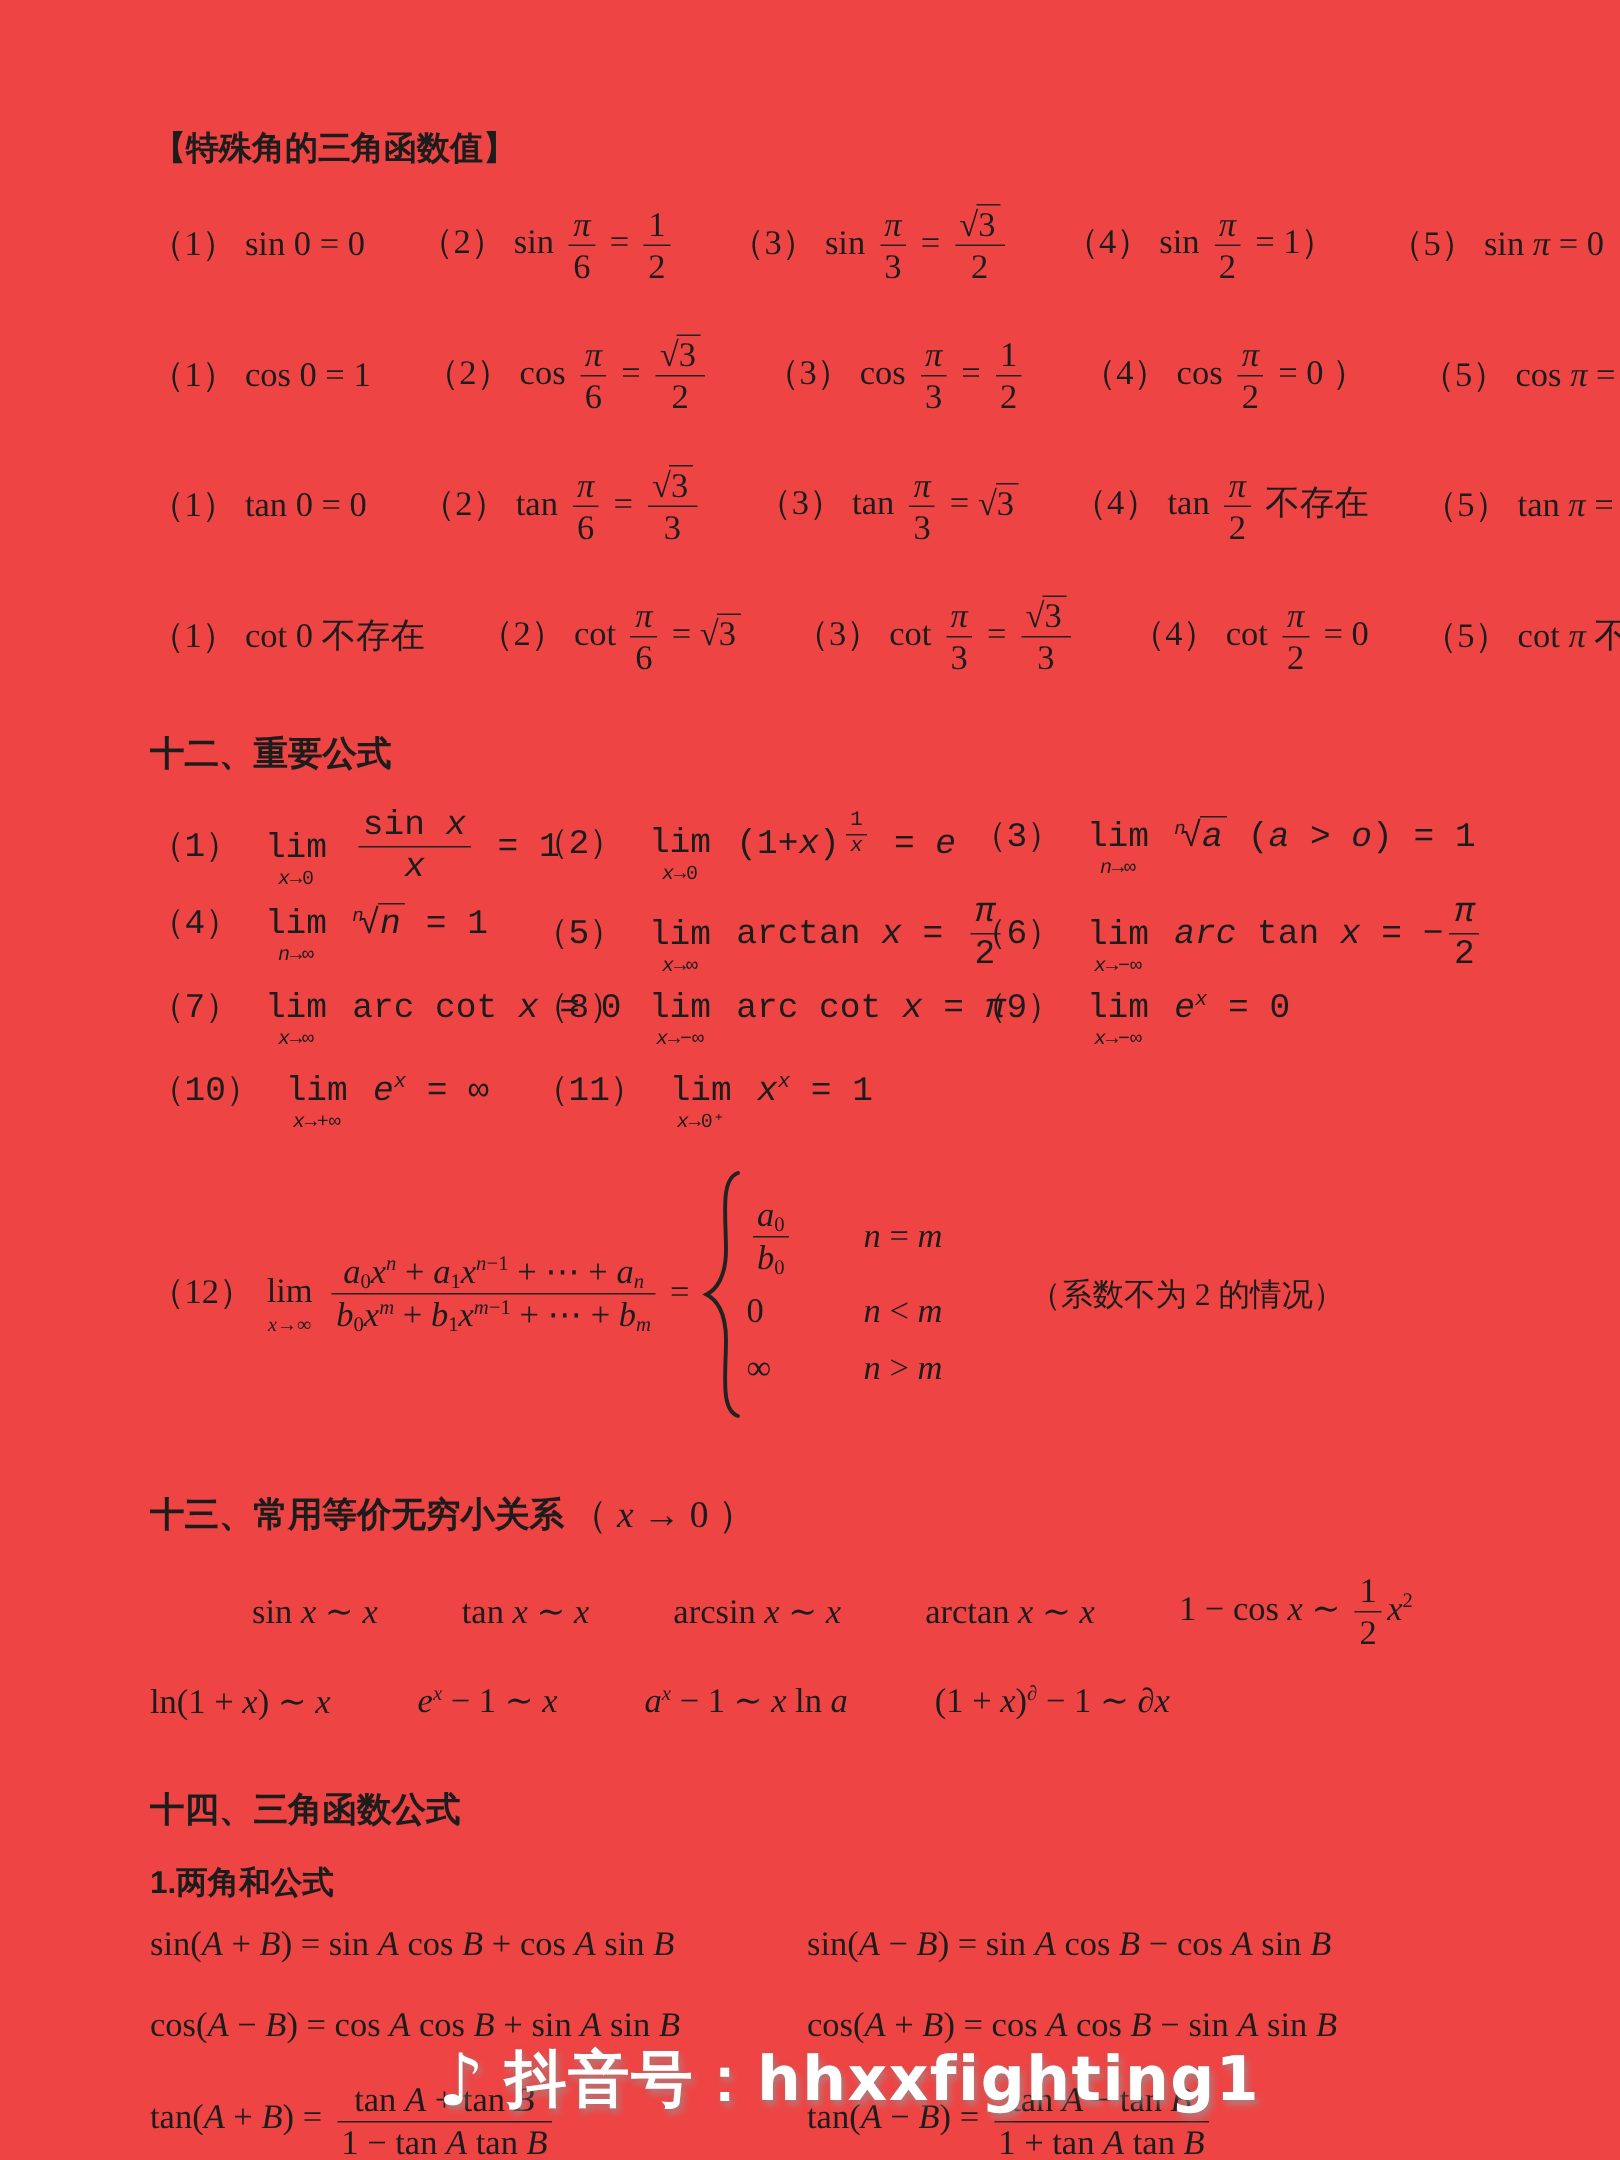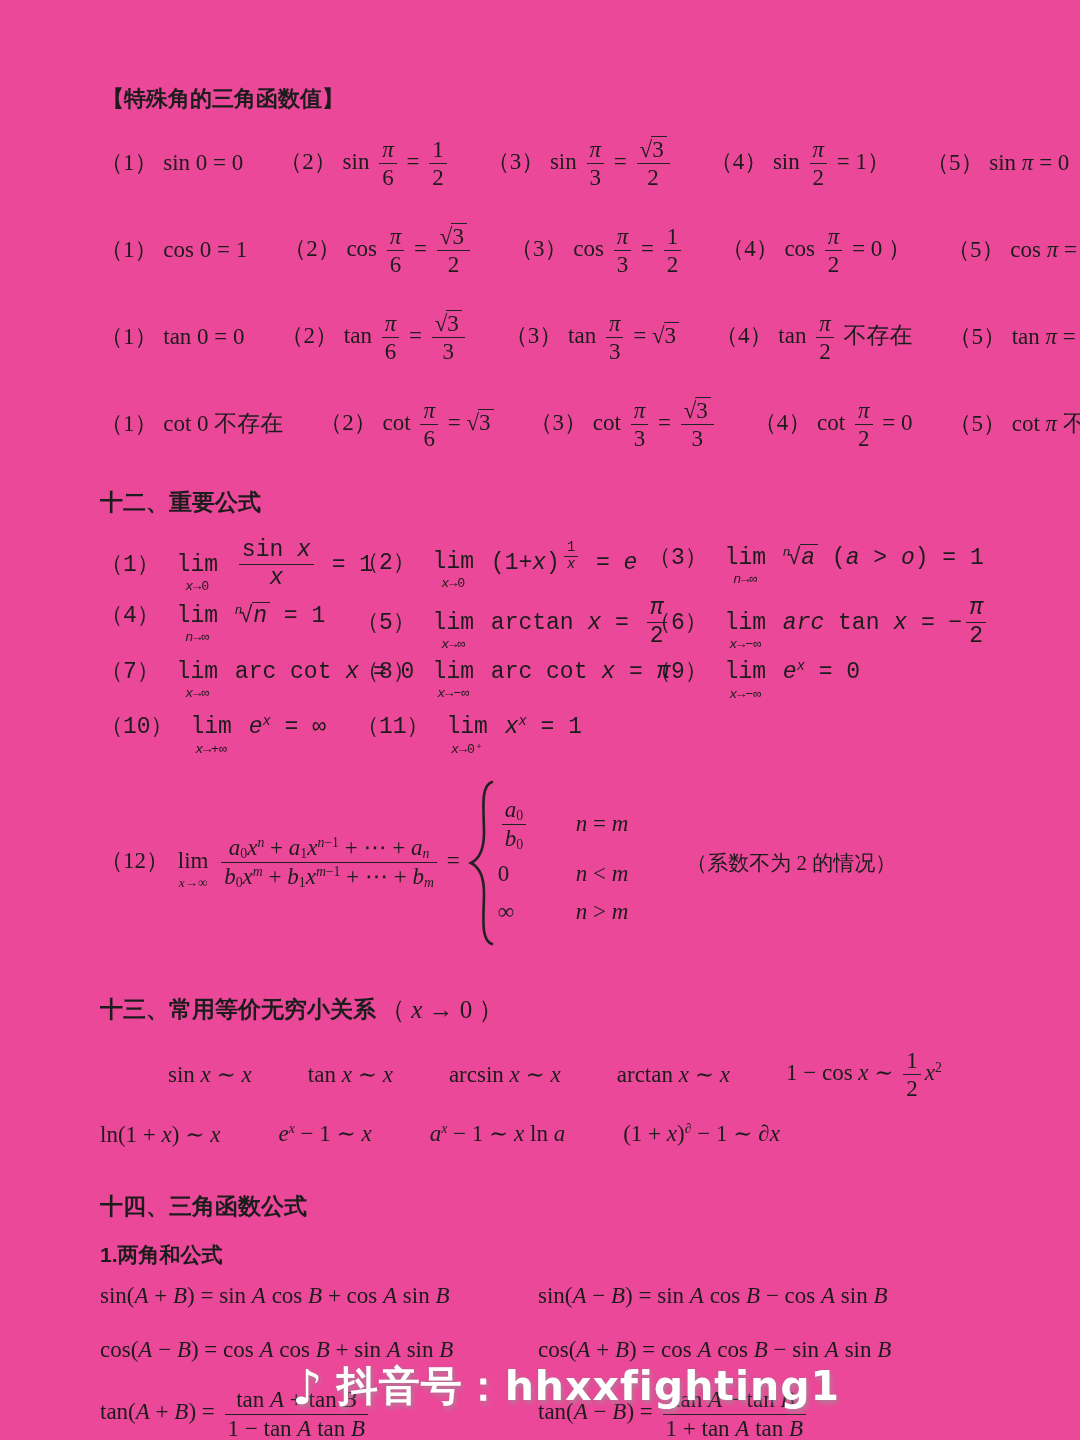--- a/index.html
+++ b/index.html
@@ -1,19 +1,19 @@
 <!DOCTYPE html>
 <html><head>
 <meta charset="utf-8">
 <style>
   html,body { margin:0; padding:0; }
   .page {
     position:relative;
     width:1080px; height:1440px;
-    background:#ec4899;
+    background:#ef4444;
     overflow:hidden;
     color:#1c1c1c;
     font-family:"Liberation Serif","DejaVu Serif",serif;
   }
   .content { padding:84px 70px 0 100px; }
 
   .doc-title { font:700 22px "Liberation Sans","DejaVu Sans",sans-serif; margin:0 0 6px 2px; }
   .sec-heading { font:700 23px "Liberation Sans","DejaVu Sans",sans-serif; display:flex; align-items:center; }
   .heading-math { font:400 25px "Liberation Serif","DejaVu Serif",serif; margin-left:4px; }
   .sub-heading { font:700 21px "Liberation Sans","DejaVu Sans",sans-serif; margin:8px 0 0 0; }

